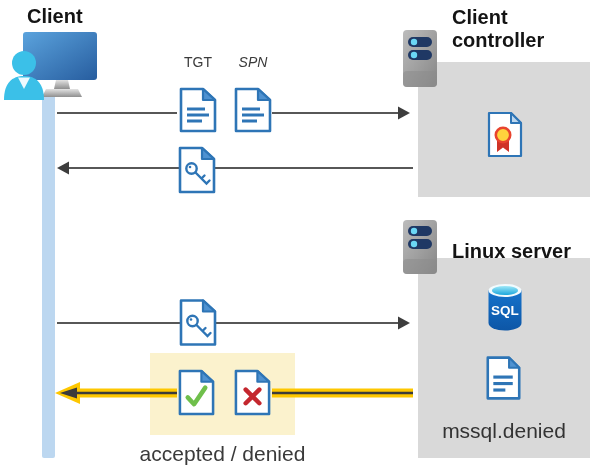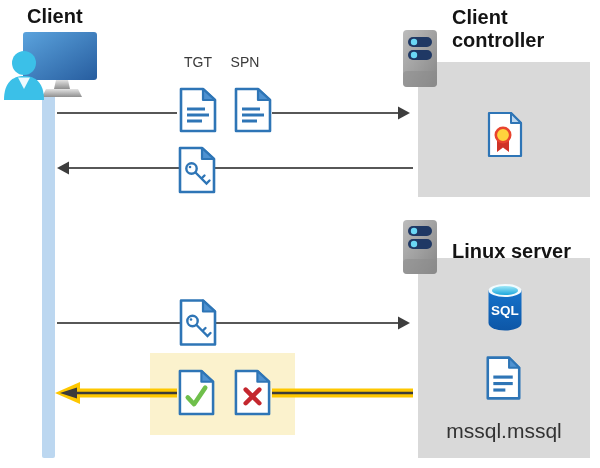--- a/index.html
+++ b/index.html
@@ -137,40 +137,40 @@
   </svg>
 
   <svg class="abs" style="left:485px;top:354px;" width="37" height="48" viewBox="0 0 40 48">
     <path d="M3 2 H26 L37 13 V46 H3 Z" fill="#fff" stroke="#2e75b6" stroke-width="2.8" stroke-linejoin="round"></path>
     <path d="M26 2 L37 13 H26 Z" fill="#4f92d1" stroke="#2e75b6" stroke-width="2.2" stroke-linejoin="round"></path>
     <line x1="9" y1="23" x2="30" y2="23" stroke="#2e75b6" stroke-width="3.4"></line>
     <line x1="9" y1="30" x2="30" y2="30" stroke="#2e75b6" stroke-width="3.4"></line>
     <line x1="9" y1="37" x2="22" y2="37" stroke="#2e75b6" stroke-width="3.4"></line>
   </svg>
 
-  <div class="abs caption" style="left:418px;top:419px;width:172px;text-align:center;">mssql.mssql</div>
+  <div class="abs caption" style="left:418px;top:419px;width:172px;text-align:center;">mssql.denied</div>
 
   <svg class="abs" style="left:178px;top:87px;" width="40" height="46" viewBox="0 0 40 46">
     <path d="M3 2 H25 L37 13 V44 H3 Z" fill="#fff" stroke="#2e75b6" stroke-width="2.6" stroke-linejoin="round"></path>
     <path d="M25 2 L37 13 H25 Z" fill="#4f92d1" stroke="#2e75b6" stroke-width="2.2" stroke-linejoin="round"></path>
     <line x1="9" y1="22" x2="27" y2="22" stroke="#2e75b6" stroke-width="3"></line>
     <line x1="9" y1="28" x2="31" y2="28" stroke="#2e75b6" stroke-width="3"></line>
     <line x1="9" y1="34" x2="24" y2="34" stroke="#2e75b6" stroke-width="3"></line>
   </svg>
 
   <svg class="abs" style="left:233px;top:87px;" width="40" height="46" viewBox="0 0 40 46">
     <path d="M3 2 H25 L37 13 V44 H3 Z" fill="#fff" stroke="#2e75b6" stroke-width="2.6" stroke-linejoin="round"></path>
     <path d="M25 2 L37 13 H25 Z" fill="#4f92d1" stroke="#2e75b6" stroke-width="2.2" stroke-linejoin="round"></path>
     <line x1="9" y1="22" x2="27" y2="22" stroke="#2e75b6" stroke-width="3"></line>
     <line x1="9" y1="28" x2="31" y2="28" stroke="#2e75b6" stroke-width="3"></line>
     <line x1="9" y1="34" x2="24" y2="34" stroke="#2e75b6" stroke-width="3"></line>
   </svg>
 
   <div class="abs smalllabel" style="left:178px;top:54px;width:40px;">TGT</div>
-  <div class="abs smalllabel" style="left:225px;top:54px;width:40px;">SPN</div>
+  <div class="abs smalllabel" style="left:233px;top:54px;width:40px;font-style:italic;">SPN</div>
 
   <svg class="abs" style="left:177px;top:146px;" width="40" height="48" viewBox="0 0 40 48">
     <path d="M3 2 H25 L37 13 V46 H3 Z" fill="#fff" stroke="#2e75b6" stroke-width="2.6" stroke-linejoin="round"></path>
     <path d="M25 2 L37 13 H25 Z" fill="#4f92d1" stroke="#2e75b6" stroke-width="2.2" stroke-linejoin="round"></path>
     <circle cx="14.5" cy="22.5" r="5.2" fill="none" stroke="#2e75b6" stroke-width="2.4"></circle>
     <circle cx="13" cy="21" r="1.3" fill="#2e75b6"></circle>
     <path d="M18.5 26.5 L29.5 37.5 L32.5 34.5 M24.5 32.5 L27.5 29.5" fill="none" stroke="#2e75b6" stroke-width="2.4" stroke-linecap="round"></path>
   </svg>
 
   <svg class="abs" style="left:178px;top:298px;" width="40" height="49" viewBox="0 0 40 48">
@@ -186,14 +186,15 @@
     <path d="M25 2 L37 13 H25 Z" fill="#4f92d1" stroke="#2e75b6" stroke-width="2.2" stroke-linejoin="round"></path>
     <path d="M11 29 L17.5 36 L29 19" fill="none" stroke="#6fbf4b" stroke-width="4.6" stroke-linecap="round" stroke-linejoin="round"></path>
   </svg>
 
   <svg class="abs" style="left:233px;top:368px;" width="39" height="49" viewBox="0 0 40 48">
     <path d="M3 2 H25 L37 13 V46 H3 Z" fill="#fff" stroke="#2e75b6" stroke-width="2.6" stroke-linejoin="round"></path>
     <path d="M25 2 L37 13 H25 Z" fill="#4f92d1" stroke="#2e75b6" stroke-width="2.2" stroke-linejoin="round"></path>
     <path d="M13 21 L27 35 M27 21 L13 35" fill="none" stroke="#c4272e" stroke-width="4.6" stroke-linecap="round"></path>
   </svg>
 
+  <div class="abs caption" style="left:125px;top:442px;width:195px;text-align:center;color:#3a3a3a;">accepted / denied</div>
 
 </div>
 
 </body></html>

